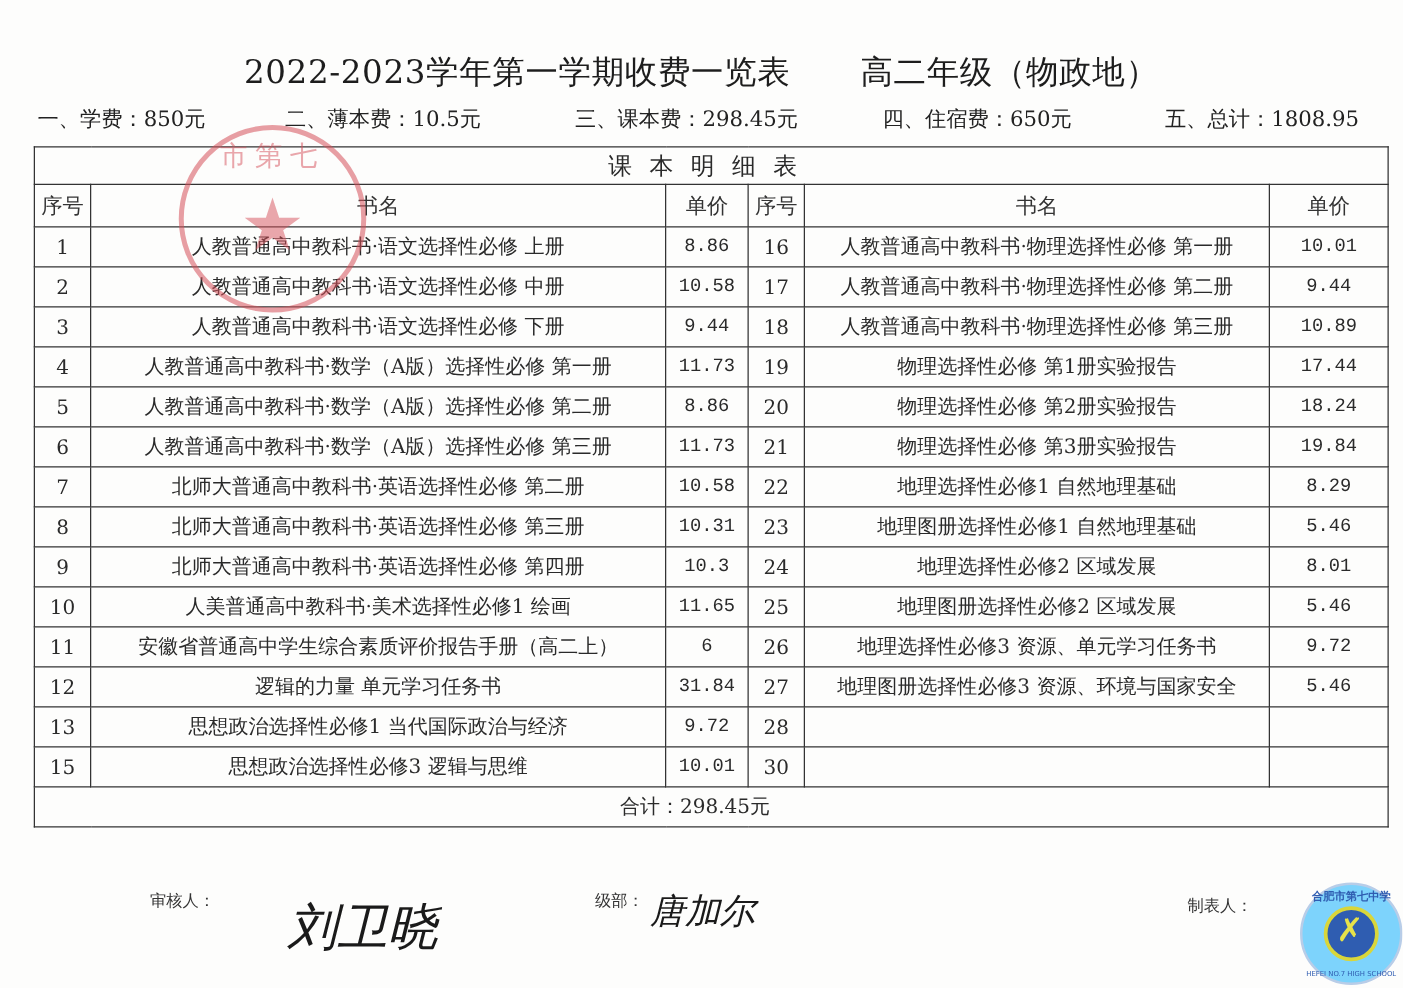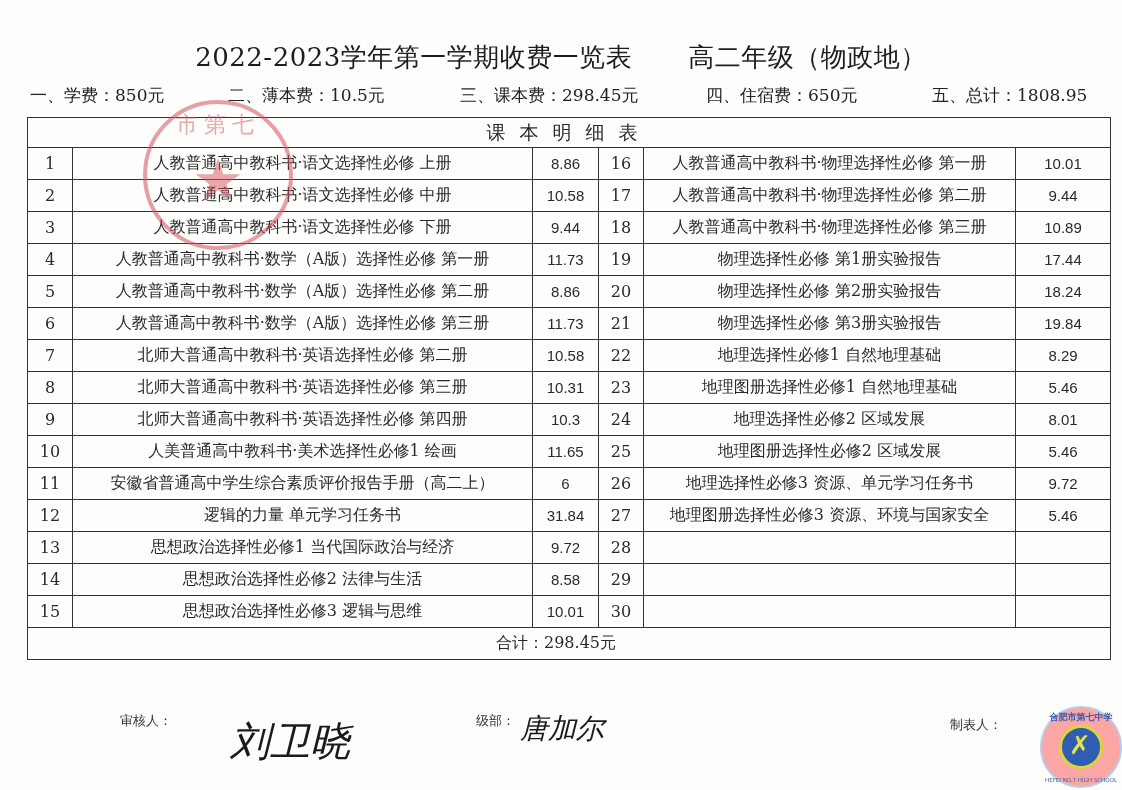--- a/index.html
+++ b/index.html
@@ -26,21 +26,21 @@
     border-collapse:collapse; width:1083px; table-layout:fixed;
     font-size:16px;
   }
   table.book td {
     border:1.5px solid #333; height:31px; padding:0; text-align:center;
     white-space:nowrap; overflow:hidden; color:#2a2a2a;
   }
   table.book tr.cap td { height:29px; font-size:19px; letter-spacing:14px; text-align:center; }
   table.book tr.hdr td { height:33px; font-size:17px; color:#333; }
   table.book td.name { text-overflow:clip; }
-  table.book td.num { font-family: Liberation Sans, sans-serif; font-size:15px; }
+  table.book td.num { font-family: Liberation Mono, monospace; font-size:15px; }
   table.book tr.sum td { height:31px; }
   .sum-text { position:relative; left:0; font-size:16px; }
   .signrow { position:absolute; top:706px; left:0; width:1122px; height:84px; font-size:13px; color:#333; }
   .signrow .lbl { position:absolute; }
   .sig {
     position:absolute; font-family:"DejaVu Serif", serif; font-style:italic; color:#1a1a1a;
   }
   .stamp-red {
     position:absolute; left:143px; top:100px; width:150px; height:150px; border-radius:50%;
     border:4px solid rgba(214,80,90,0.55); box-sizing:border-box; pointer-events:none;
@@ -48,21 +48,21 @@
   .stamp-red .star {
     position:absolute; left:45px; top:42px; font-size:58px; color:rgba(214,80,90,0.5);
     font-family:"DejaVu Sans", sans-serif;
   }
   .stamp-red .ring {
     position:absolute; left:0; top:6px; width:142px; text-align:center; font-size:22px;
     color:rgba(214,80,90,0.5); letter-spacing:6px;
   }
   .logo {
     position:absolute; left:1040px; top:706px; width:82px; height:82px; border-radius:50%;
-    background:#fca5a5; border:2px solid #b8cde8; box-sizing:border-box;
+    background:#7dd3fc; border:2px solid #b8cde8; box-sizing:border-box;
   }
   .logo .inner {
     position:absolute; left:17px; top:17px; width:44px; height:44px; border-radius:50%;
     background:#2f5db1; border:3px solid #d9d63a; box-sizing:border-box;
   }
   .logo .mark {
     position:absolute; left:7px; top:2px; font-size:26px; font-weight:bold; color:#e6e24a;
     font-family:"DejaVu Sans", sans-serif;
   }
   .logo .txt-top { position:absolute; top:3px; left:0; width:78px; text-align:center; font-size:9px; color:#2f5db1; font-weight:bold; font-family:"DejaVu Sans", sans-serif; }
@@ -90,20 +90,28 @@
         <col style="width:460px">
         <col style="width:66px">
       <col style="width:45px">
         <col style="width:372px">
         <col style="width:95px">
     </colgroup>
     <tbody id="tbody">
       <tr class="cap">
         <td colspan="6">课本明细表</td>
       </tr>
+      <tr class="hdr">
+        <td>序号</td>
+        <td>书名</td>
+        <td>单价</td>
+        <td>序号</td>
+        <td>书名</td>
+        <td>单价</td>
+      </tr>
     <tr>
           <td>1</td>
           <td class="name">人教普通高中教科书·语文选择性必修 上册</td>
           <td class="num">8.86</td>
           <td>16</td>
           <td class="name">人教普通高中教科书·物理选择性必修 第一册</td>
           <td class="num">10.01</td>
         </tr>
         <tr>
           <td>2</td>
@@ -195,28 +203,20 @@
         </tr>
         <tr>
           <td>13</td>
           <td class="name">思想政治选择性必修1 当代国际政治与经济</td>
           <td class="num">9.72</td>
           <td>28</td>
           <td class="name"></td>
           <td class="num"></td>
         </tr>
         <tr>
-          <td>14</td>
-          <td class="name">思想政治选择性必修2 法律与生活</td>
-          <td class="num">8.58</td>
-          <td>29</td>
-          <td class="name"></td>
-          <td class="num"></td>
-        </tr>
-        <tr>
           <td>15</td>
           <td class="name">思想政治选择性必修3 逻辑与思维</td>
           <td class="num">10.01</td>
           <td>30</td>
           <td class="name"></td>
           <td class="num"></td>
         </tr>
         <tr class="sum">
           <td colspan="6" style="text-align: left; padding-left: 468px;"><span class="sum-text">合计：298.45元</span></td>
         </tr>

